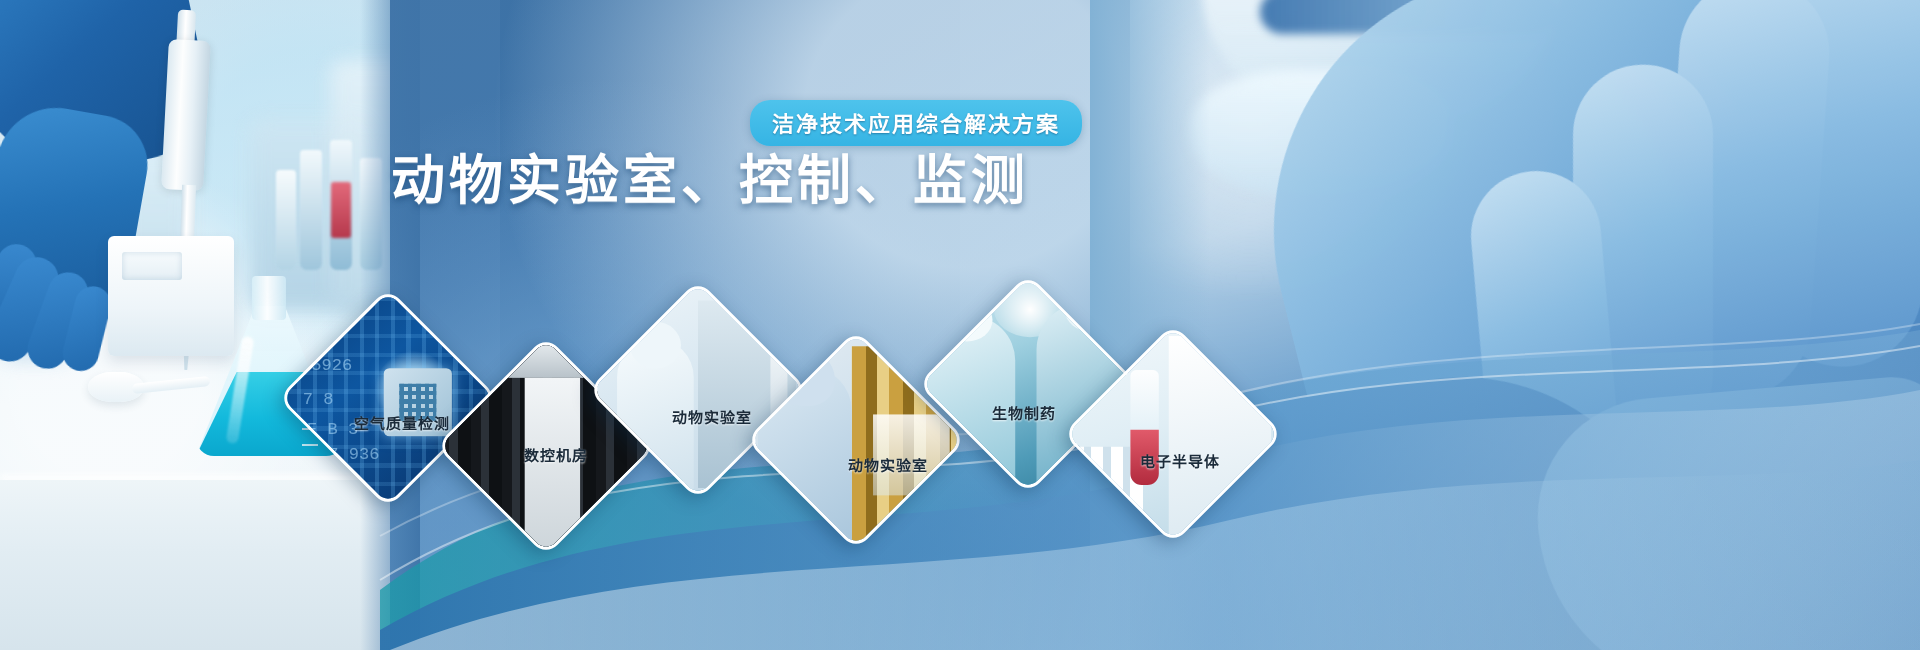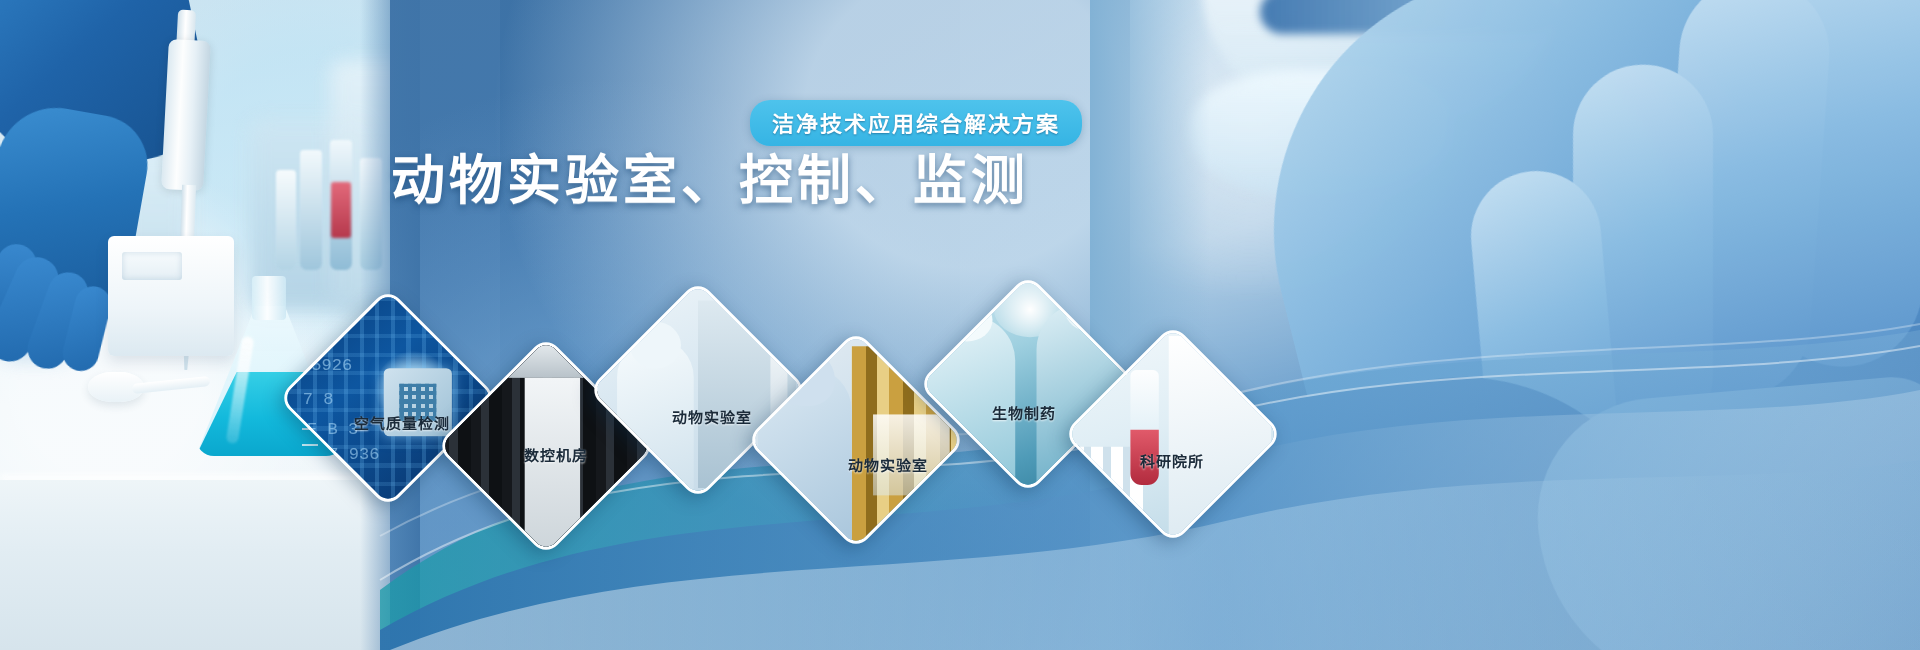--- a/index.html
+++ b/index.html
@@ -467,16 +467,16 @@
     <div class="dia-label" style="left:992px;top:402px;">生物制药</div>
 
     <div class="dia" style="left:1095px;top:356px;">
       <div class="dia-inner pic-research">
         <span class="rs-coat"></span>
         <span class="rs-rack"></span>
         <span class="rs-tube"></span>
         <span class="rs-red"></span>
       </div>
     </div>
-    <div class="dia-label" style="left:1140px;top:450px;">科研院所</div>
+    <div class="dia-label" style="left:1140px;top:450px;">电子半导体</div>
 
   </div>
 </div>
 
 </body></html>

